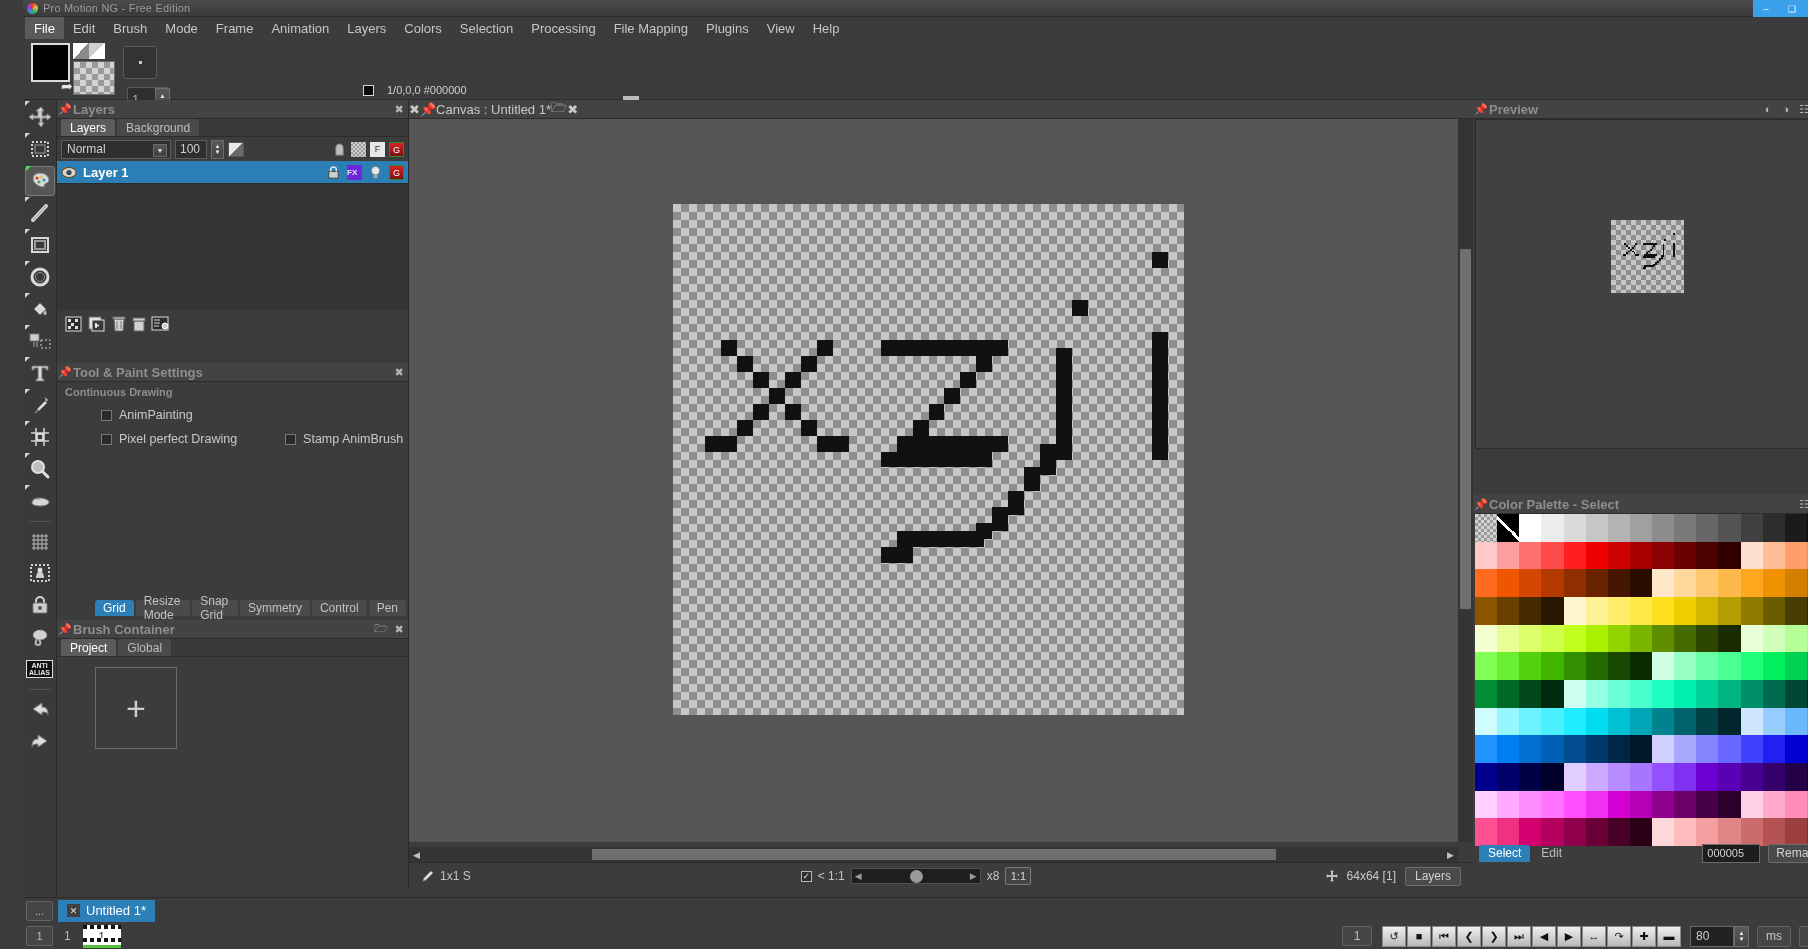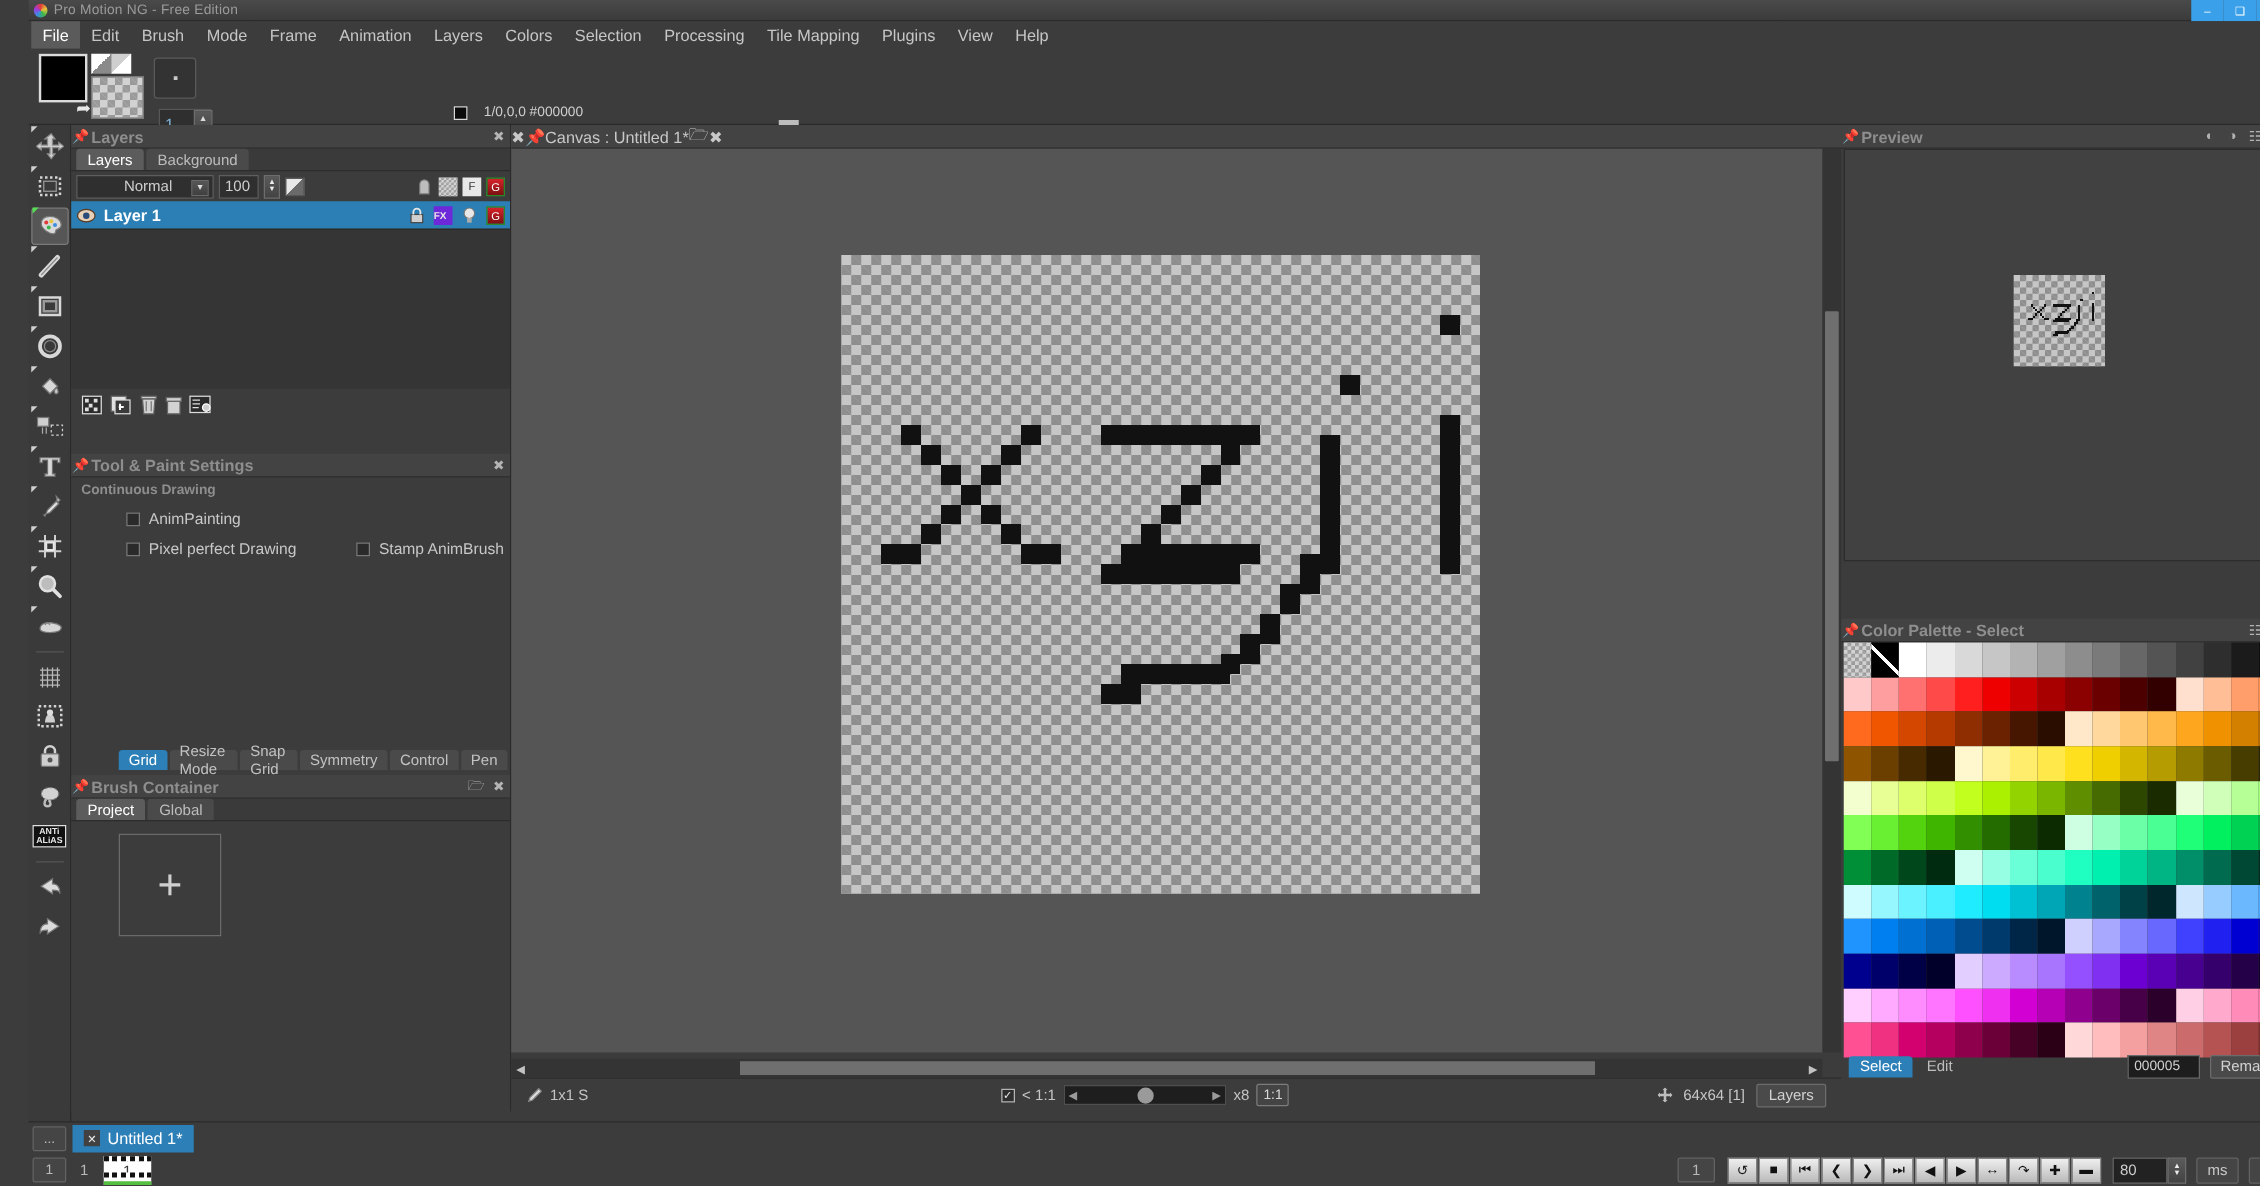--- a/index.html
+++ b/index.html
@@ -172,21 +172,20 @@
     position:absolute; left:34px; top:100px; width:352px; height:263px;
     background:#3c3c3c; border-right:1px solid #2a2a2a;
   }
   .lyr-ctl{
     height:24px; display:flex; align-items:center; gap:4px; padding:3px 4px;
   }
   .combo{
     width:110px;height:19px;background:#2f2f2f;border:1px solid #5e5e5e;
     display:flex;align-items:center;padding-left:5px;font-size:12px;color:#cfcfcf;
     position:relative;
-    justify-content:center;
   }
   .combo .car{ position:absolute; right:3px; top:3px; width:14px;height:13px;
     background:linear-gradient(#575757,#3f3f3f); border:1px solid #6a6a6a;
     display:flex;align-items:center;justify-content:center;font-size:7px;color:#ddd;}
   .opacity{
     width:32px;height:19px;background:#2f2f2f;border:1px solid #5e5e5e;
     display:flex;align-items:center;padding-left:4px;font-size:12px;color:#cfcfcf;
   }
   .opspin{ width:13px;height:19px;background:linear-gradient(#5a5a5a,#434343);
     border:1px solid #6d6d6d;display:flex;flex-direction:column;
@@ -453,21 +452,21 @@
     <div class="mi active">File</div>
     <div class="mi">Edit</div>
     <div class="mi">Brush</div>
     <div class="mi">Mode</div>
     <div class="mi">Frame</div>
     <div class="mi">Animation</div>
     <div class="mi">Layers</div>
     <div class="mi">Colors</div>
     <div class="mi">Selection</div>
     <div class="mi">Processing</div>
-    <div class="mi">Tile Mapping</div>
+    <div class="mi">File Mapping</div>
     <div class="mi">Plugins</div>
     <div class="mi">View</div>
     <div class="mi">Help</div>
   </div>
 
   <div class="topstrip">
     <div class="colorswatch"></div>
     <div class="tiny2">
       <i style="background:linear-gradient(135deg,#fff 50%,#8a8a8a 50%)"></i>
       <i style="background:linear-gradient(135deg,#cfcfcf 50%,#fff 50%)"></i>

